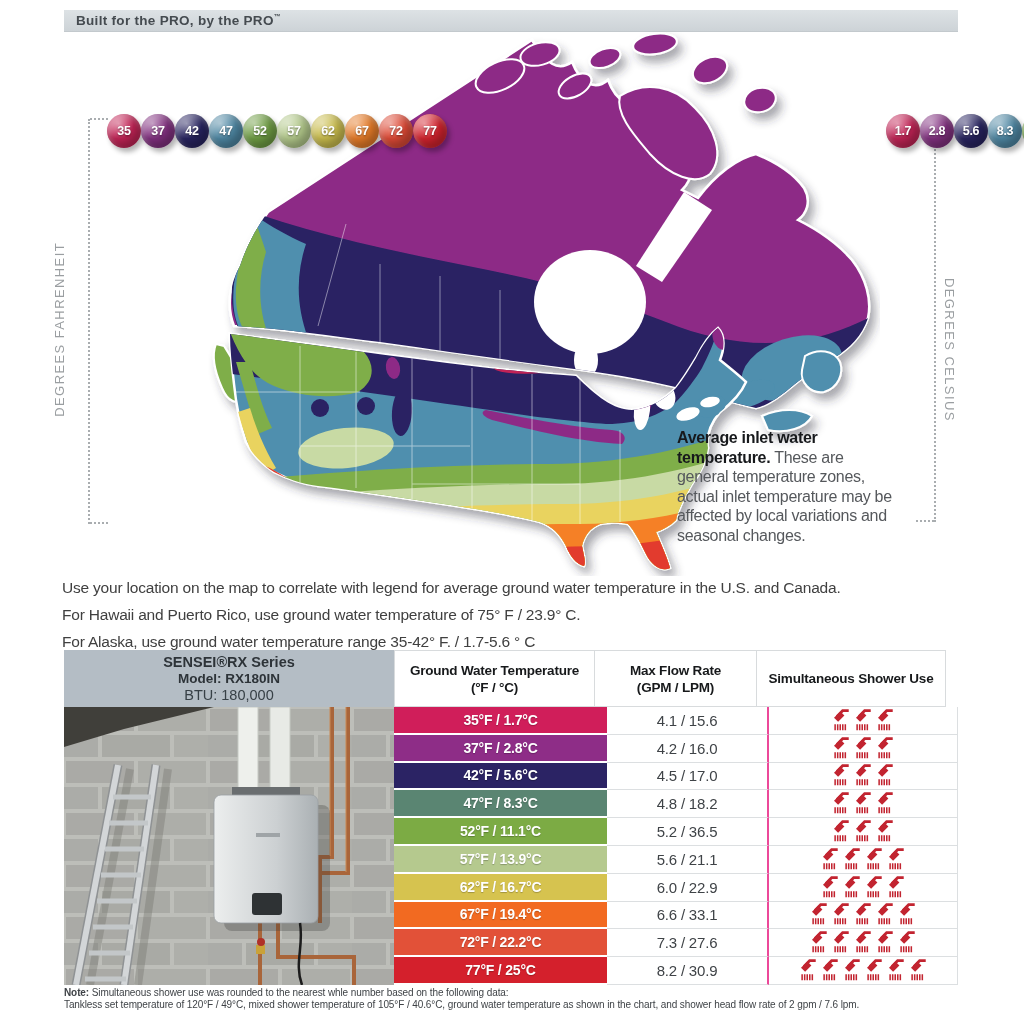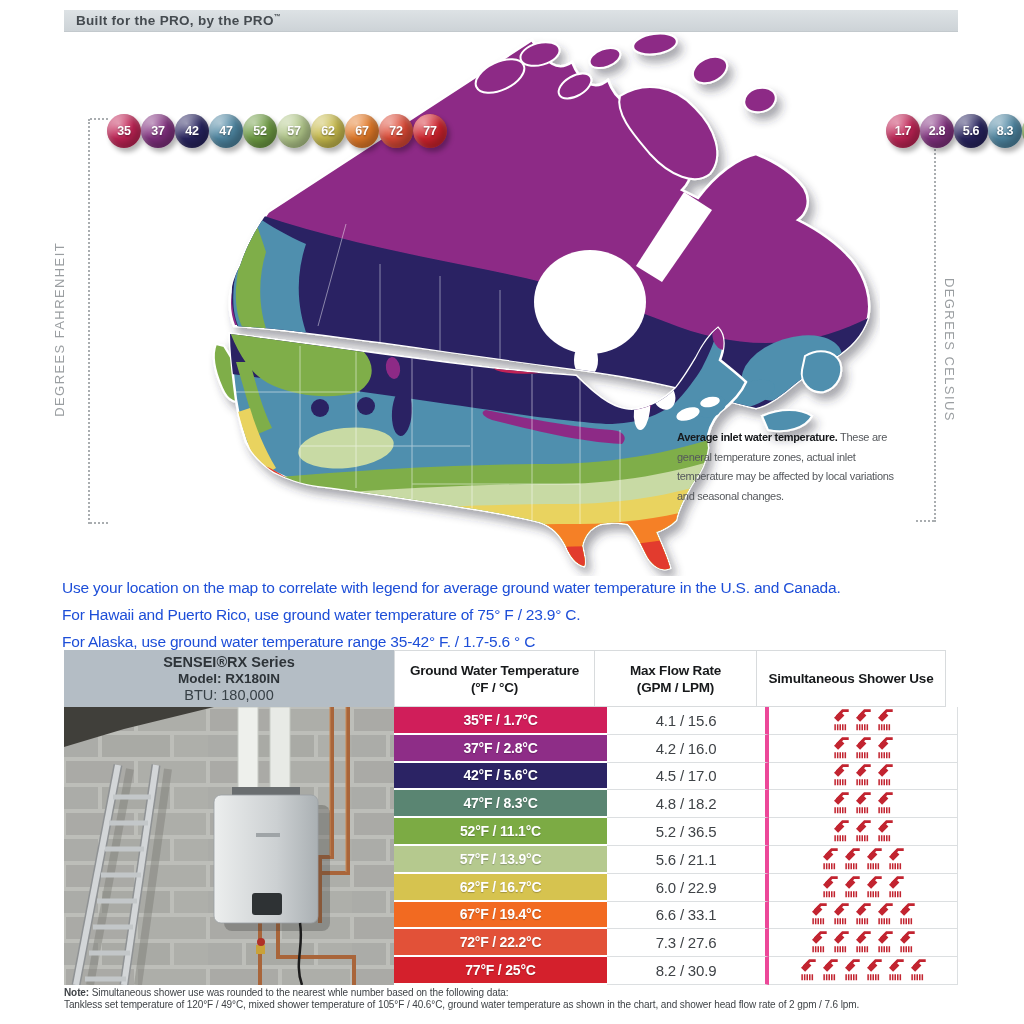--- a/index.html
+++ b/index.html
@@ -28,46 +28,46 @@
   .dotline-v{position:absolute;border-left:2px dotted #a9adb0;width:0;z-index:3;}
   .dotline-h{position:absolute;border-top:2px dotted #a9adb0;height:0;z-index:3;}
   #dv-f{left:88px;top:119px;height:405px;}
   #dh-f-top{left:90px;top:118px;width:18px;}
   #dh-f-bot{left:90px;top:522px;width:18px;}
   #dv-c{left:934px;top:130px;height:392px;}
   #dh-c-top{left:916px;top:130px;width:18px;}
   #dh-c-bot{left:916px;top:520px;width:18px;}
   
   #map-note{position:absolute;left:677px;top:428px;width:218px;z-index:3;
-            font-size:11px;line-height:19.5px;letter-spacing:-.3px;color:#55585c;}
+            font-size:16px;line-height:19.5px;letter-spacing:-.3px;color:#55585c;}
   #map-note b{color:#17191c;}
   
   #instructions{position:absolute;left:62px;top:574px;width:900px;z-index:3;
-                font-size:15.5px;line-height:27px;letter-spacing:-.2px;color:#1d4ed8;}
+                font-size:15.5px;line-height:27px;letter-spacing:-.2px;color:#404040;}
   
   #spec-table{position:absolute;left:64px;top:650px;width:894px;z-index:3;display:flex;}
   #left-col{width:330px;}
   #product-head{height:57px;background:#b4bdc5;text-align:center;color:#2d3338;
                 display:flex;flex-direction:column;justify-content:center;gap:1px;}
   #product-head .l1{font-size:14.5px;font-weight:bold;}
   #product-head .l2{font-size:13.5px;font-weight:bold;}
   #product-head .l3{font-size:14.5px;color:#374046;}
   #photo-cell{position:relative;height:278px;overflow:hidden;}
   #right-col{width:564px;}
   #col-heads{display:flex;height:57px;}
   .hcell{border:1px solid #d8dbdd;border-left:none;box-sizing:border-box;background:#fff;
          display:flex;flex-direction:column;justify-content:center;text-align:center;
          font-size:13.5px;font-weight:bold;color:#17191b;line-height:17px;letter-spacing:-.2px;}
   .hcell:first-child{border-left:1px solid #d8dbdd;}
   #hc-temp{width:201px;}#hc-flow{width:162px;}#hc-shower{width:189px;}
   .trow{display:flex;height:27.8px;}
   .cell-temp{width:213px;box-sizing:border-box;border-bottom:2px solid #fff;
              display:flex;align-items:center;justify-content:center;
              color:#fff;font-weight:bold;font-size:14px;letter-spacing:-.2px;text-shadow:0 1px 1px rgba(0,0,0,.25);}
-  .cell-flow{width:162px;box-sizing:border-box;border-bottom:1px solid #dcdfe1;border-right:4px solid #ec4899;
+  .cell-flow{width:162px;box-sizing:border-box;border-bottom:1px solid #dcdfe1;border-right:2px solid #ec4899;
              display:flex;align-items:center;justify-content:center;font-size:15px;color:#3f4347;letter-spacing:-.2px;}
   .cell-shower{width:189px;box-sizing:border-box;border-bottom:1px solid #dcdfe1;border-right:1px solid #dcdfe1;
              display:flex;align-items:center;justify-content:center;gap:5px;}
   .cell-shower svg{display:block;}
   
   #note{position:absolute;left:64px;top:987px;width:900px;z-index:3;
         font-size:10px;line-height:12px;color:#3f4347;letter-spacing:-.1px;}
   #note b{font-weight:bold;}
 </style>
 </head>

